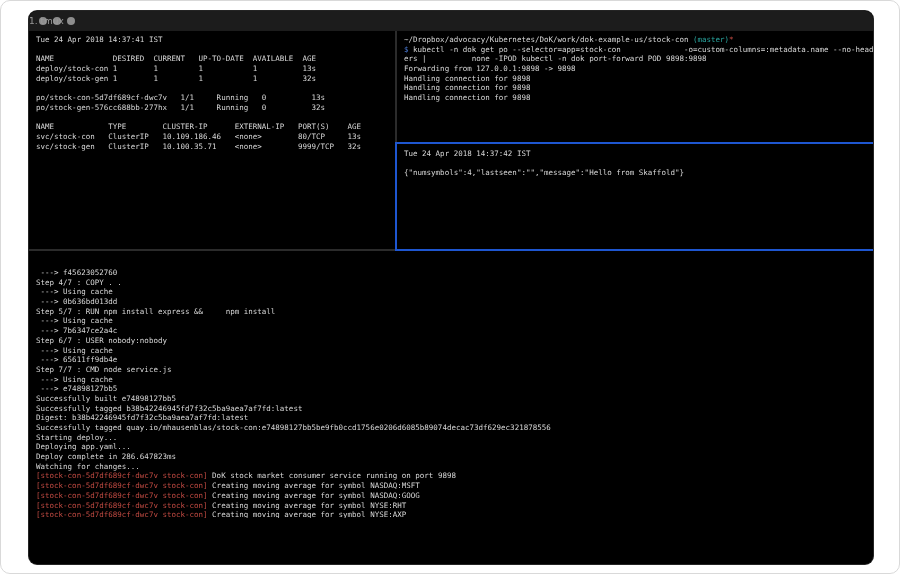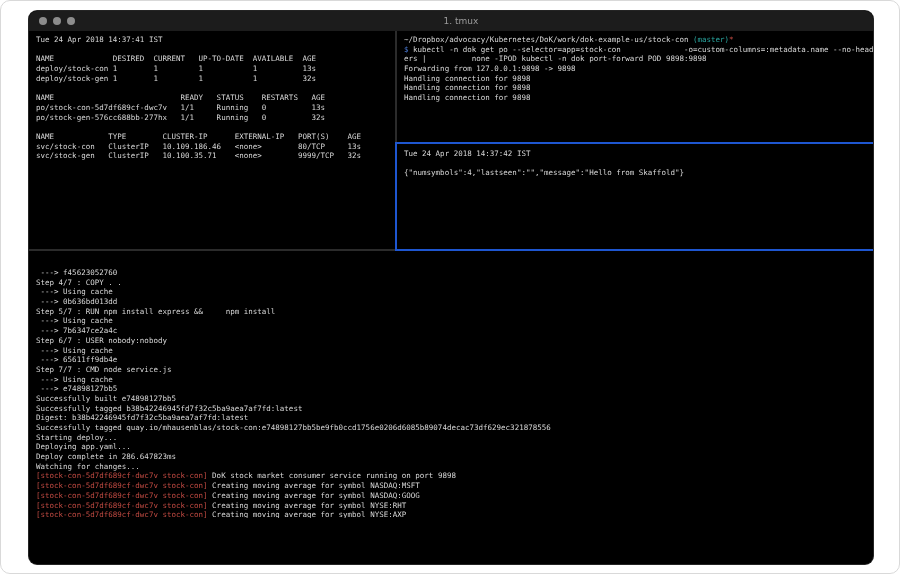--- a/index.html
+++ b/index.html
@@ -13,21 +13,21 @@
     --prompt-blue:#4a7bd8;
     --session-bg:#1d56d8;
     --context-blue:#4a82e0;
     --text:#d8d8d8;
   }
   .frame { position:relative; width:900px; height:574px; background:#fff; border:1px solid #d9d9d9; border-radius:10px; overflow:hidden; }
   .window { position:absolute; left:28px; top:10px; width:844px; height:553px; background:#000; border-radius:8px; overflow:hidden; box-shadow:0 0 0 1px #242424; }
   .titlebar { position:absolute; top:0; left:0; right:0; height:20px; background:#1c1c1c; z-index:5; }
   .dots { position:absolute; left:10px; top:6px; display:flex; gap:6px; }
   .dot { width:8px; height:8px; border-radius:50%; background:#8d8d8d; }
-  .title { position:absolute; left:0; right:0; top:0; height:20px; line-height:20px; text-align:center; color:#9b9b9b; font-family:"DejaVu Sans", sans-serif; font-size:9px;padding-left:20px; }
+  .title { position:absolute; left:0; right:0; top:0; height:20px; line-height:20px; color:#9b9b9b; font-family:"DejaVu Sans", sans-serif; font-size:9px; }
   .pane { position:absolute; overflow:hidden; color:var(--text); font-size:7.5px; }
   .line { height:9.7px; line-height:9.7px; white-space:pre; }
   .pane-tl { left:0; top:20px; width:366px; height:238px; padding:4px 0 0 7px; }
   .pane-tr1 { left:368px; top:20px; width:508px; height:111px; padding:4px 0 0 7px; }
   .pane-tr2 { left:368px; top:133px; width:476px; height:105px; padding:5px 0 0 7px; }
   .pane-bottom { left:0; top:240px; width:844px; height:267px; padding:17px 0 0 7px; }
   .div-v-inactive { position:absolute; left:366px; top:20px; width:2px; height:111px; background:var(--inactive-border); }
   .div-h-active-top { position:absolute; left:366px; top:131px; width:478px; height:2px; background:var(--active-border); }
   .div-v-active { position:absolute; left:366px; top:133px; width:2px; height:105px; background:var(--active-border); }
   .div-h-bottom-left { position:absolute; left:0; top:238px; width:366px; height:2px; background:var(--inactive-border); }
@@ -60,21 +60,20 @@
     </div>
 
     <div class="pane pane-tl">
       <div class="line">Tue 24 Apr 2018 14:37:41 IST</div>
       <div>
           <div class="line"></div>
           <div class="line">NAME             DESIRED  CURRENT   UP-TO-DATE  AVAILABLE  AGE</div>
           <div class="line">deploy/stock-con 1        1         1           1          13s</div>
           <div class="line">deploy/stock-gen 1        1         1           1          32s</div>
           <div class="line"></div>
-          <div class="line">NAME                            READY   STATUS    RESTARTS   AGE</div>
           <div class="line">po/stock-con-5d7df689cf-dwc7v   1/1     Running   0          13s</div>
           <div class="line">po/stock-gen-576cc688bb-277hx   1/1     Running   0          32s</div>
           <div class="line"></div>
           <div class="line">NAME            TYPE        CLUSTER-IP      EXTERNAL-IP   PORT(S)    AGE</div>
           <div class="line">svc/stock-con   ClusterIP   10.109.186.46   &lt;none&gt;        80/TCP     13s</div>
           <div class="line">svc/stock-gen   ClusterIP   10.100.35.71    &lt;none&gt;        9999/TCP   32s</div>
         </div>
     </div>
 
     <div class="div-v-inactive"></div>

